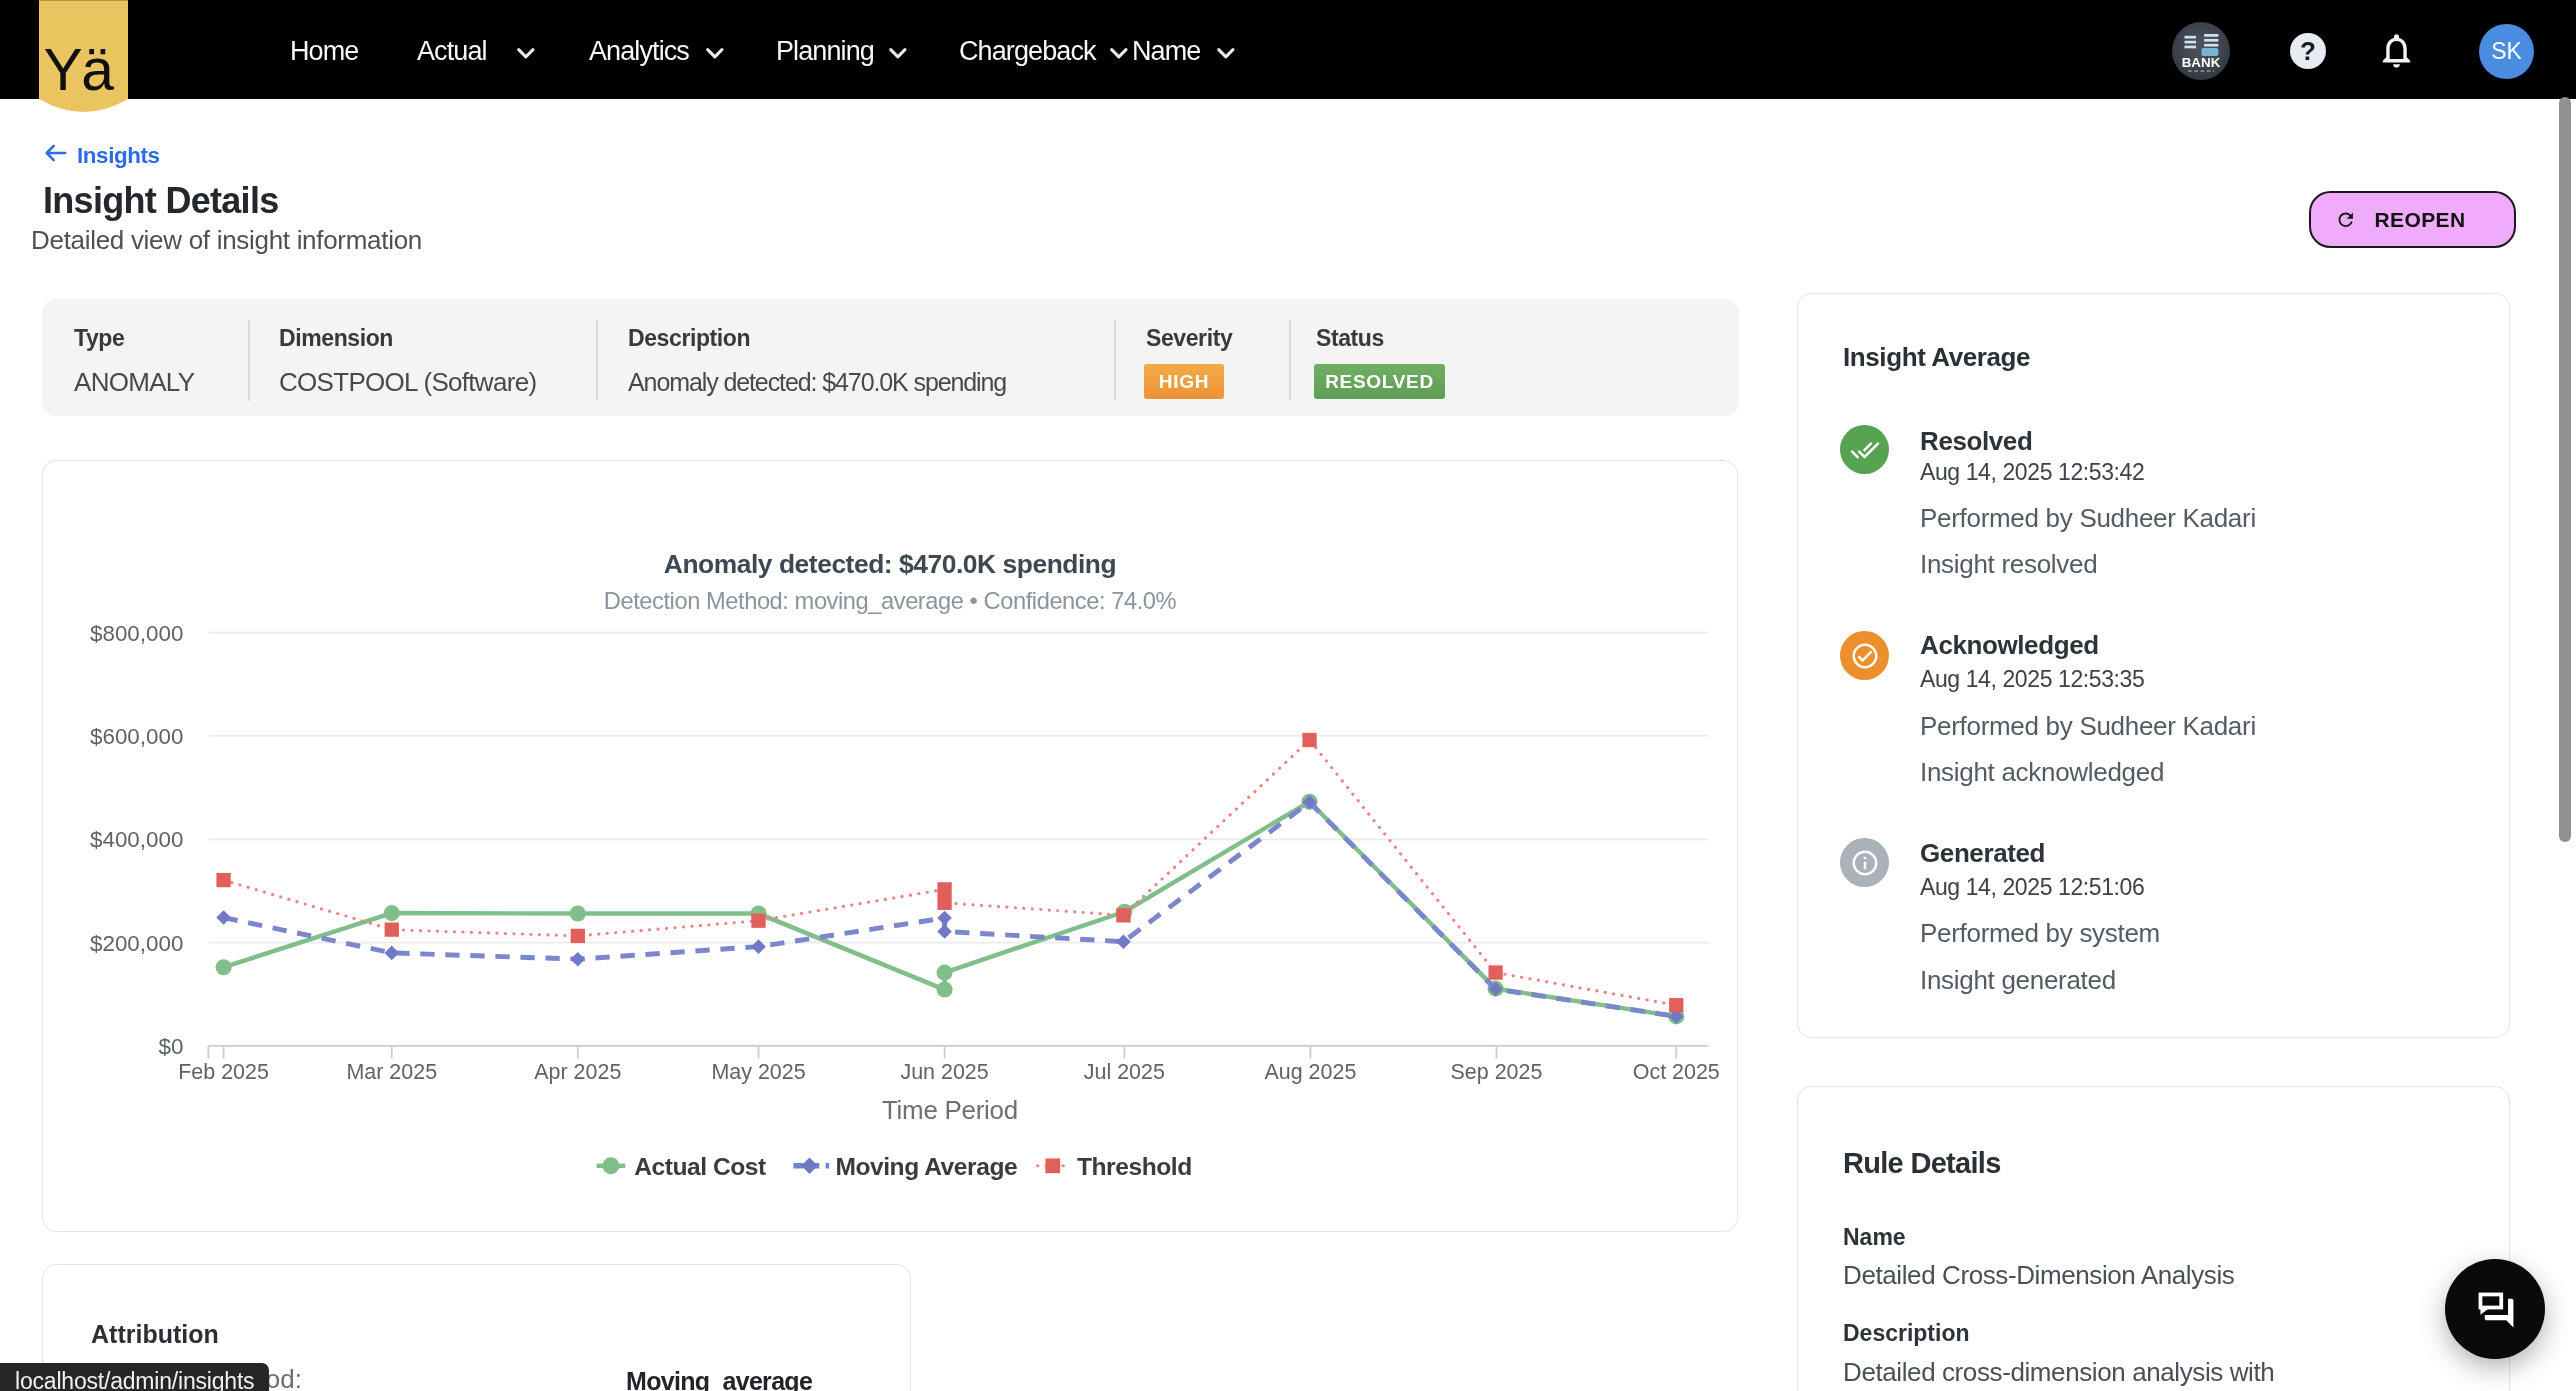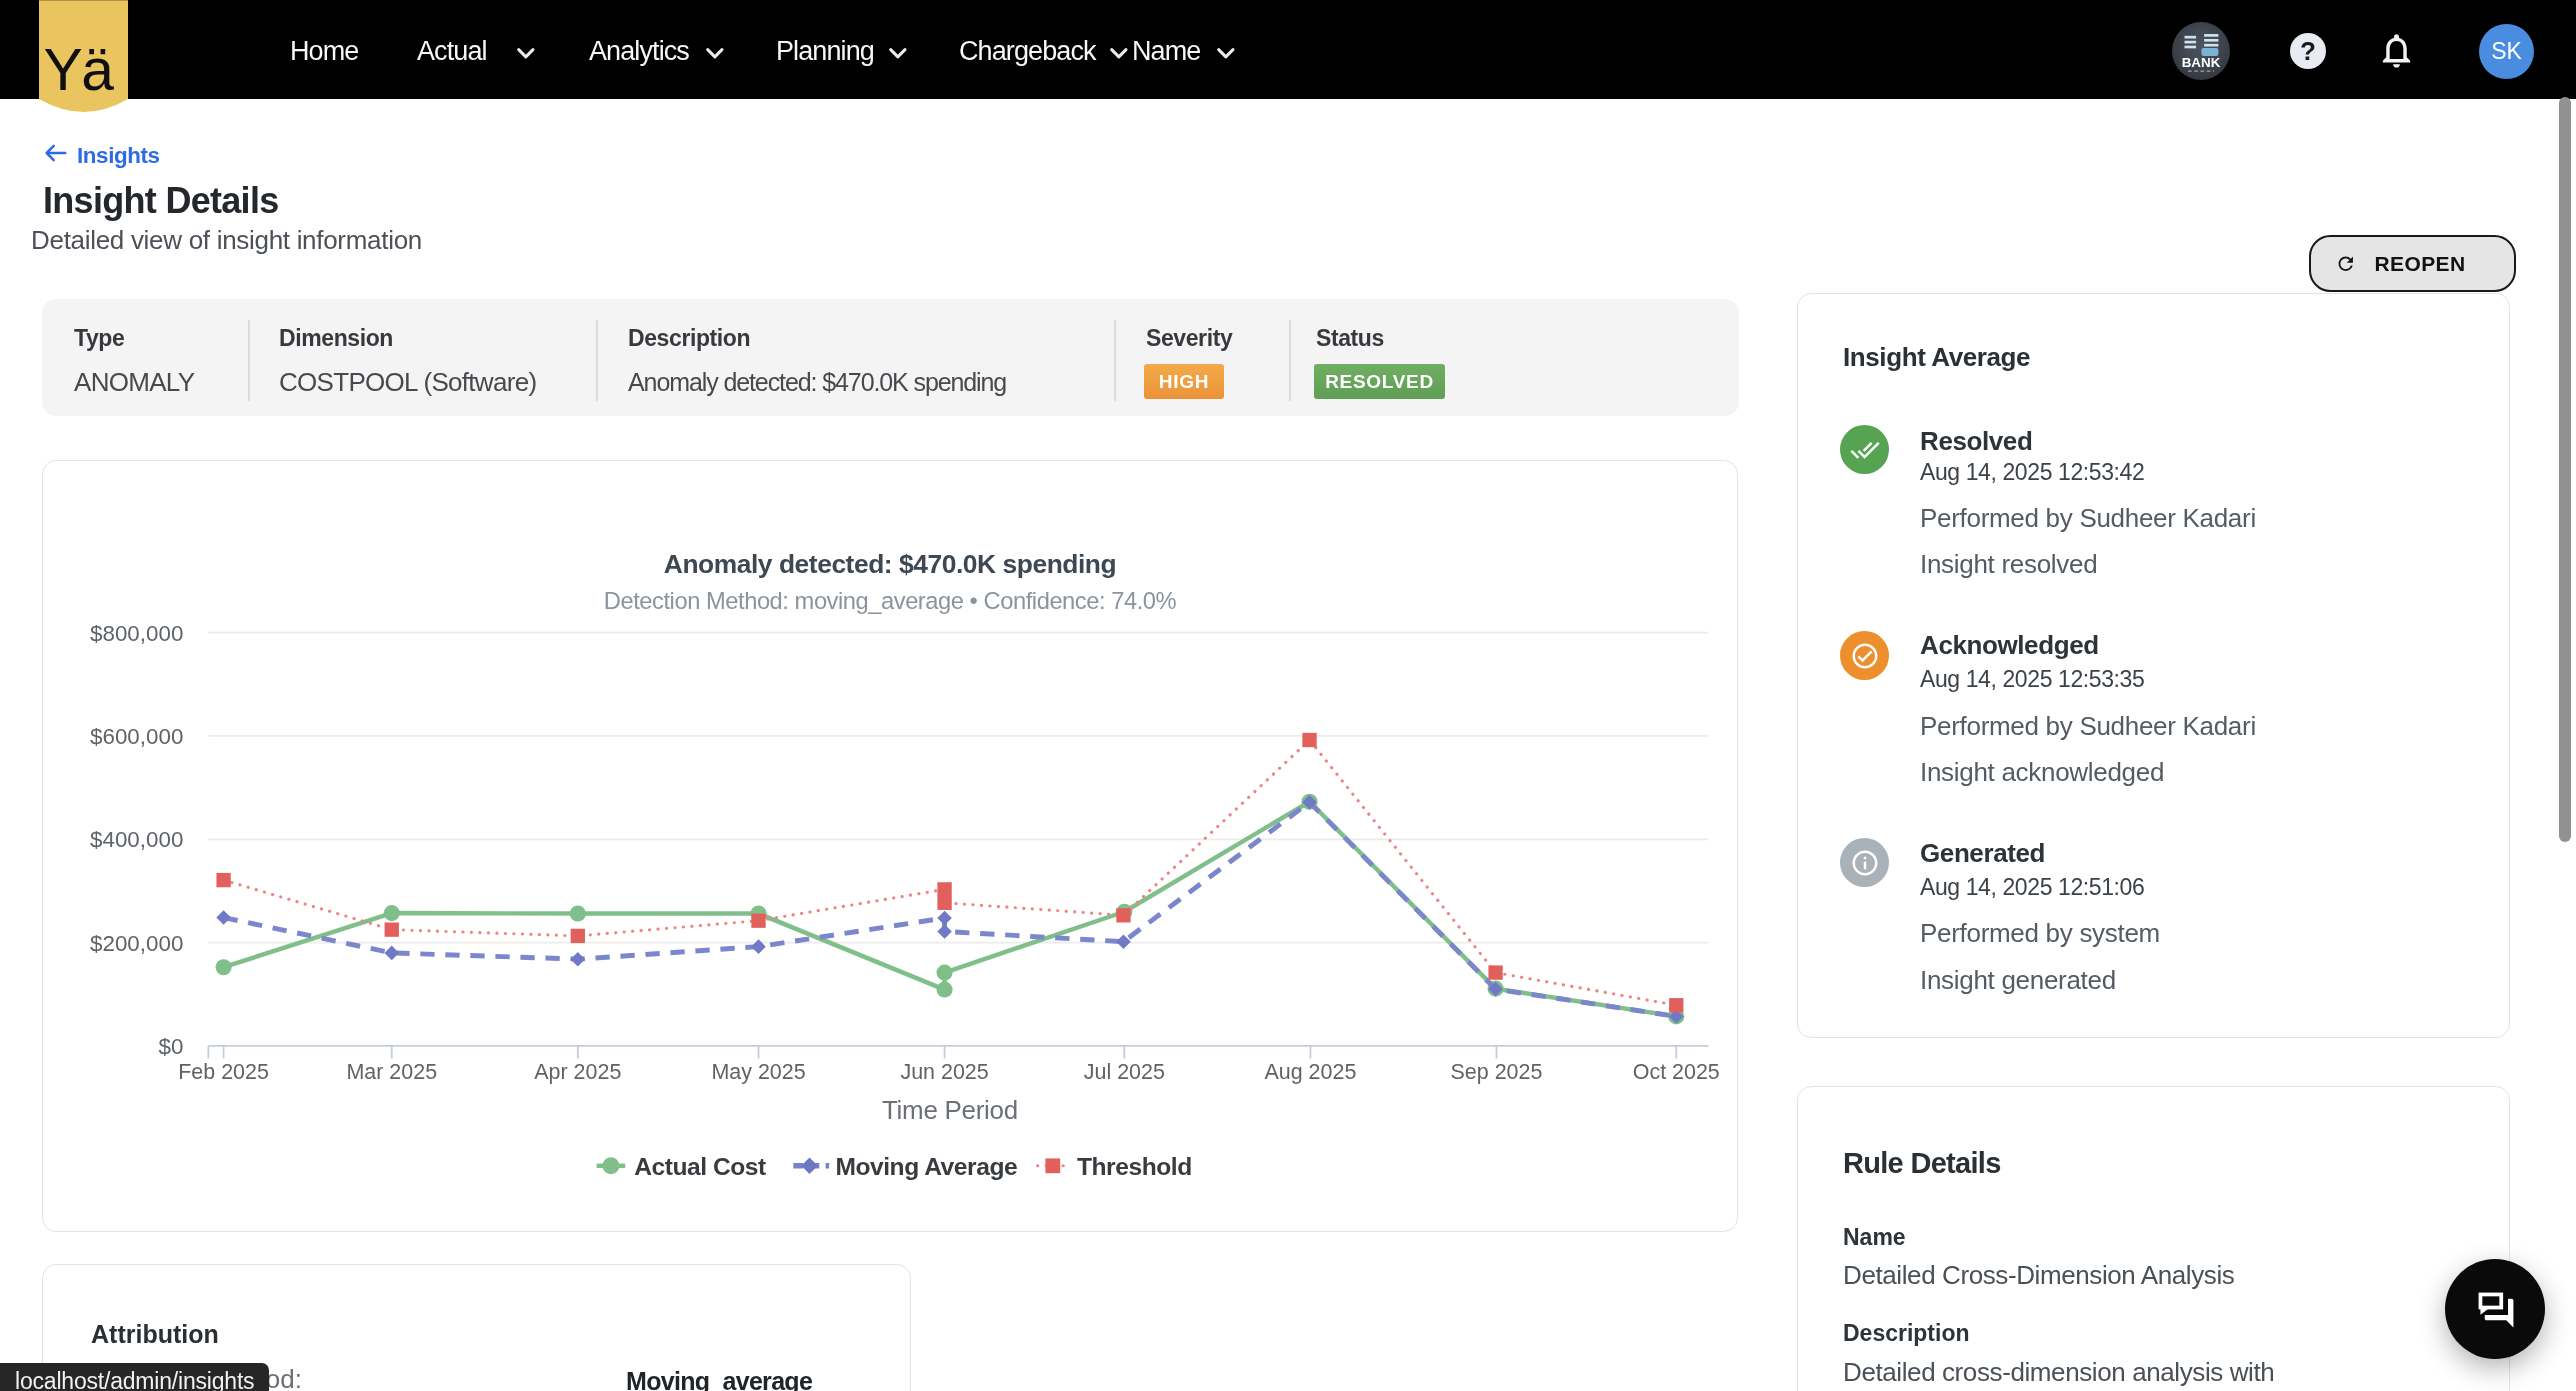--- a/index.html
+++ b/index.html
@@ -66,21 +66,21 @@
   </svg>
   <div class="abs" style="left:2479px;top:24px;width:55px;height:55px;border-radius:50%;background:#4a8de0;display:flex;align-items:center;justify-content:center;font-size:23px;color:#fff;">SK</div>
 
   <svg class="abs" style="left:44px;top:144px;" width="23" height="18" viewBox="0 0 26 20">
     <path d="M11 2 L3 10 L11 18 M3.5 10 H24" fill="none" stroke="#2e6be6" stroke-width="2.8" stroke-linecap="round" stroke-linejoin="round"></path>
   </svg>
   <div class="abs" style="left:77px;top:144px;font-size:22.4px;font-weight:600;color:#2e6be6;line-height:23px;letter-spacing:-0.4px;">Insights</div>
   <div class="abs" style="left:43px;top:182px;font-size:36px;font-weight:bold;color:#24282c;line-height:38px;letter-spacing:-0.7px;">Insight Details</div>
   <div class="abs" style="left:31px;top:225px;font-size:26px;color:#4c5158;line-height:31px;letter-spacing:-0.3px;">Detailed view of insight information</div>
 
-  <div class="abs" style="left:2309px;top:191px;width:207px;height:57px;border:2.2px solid #17191c;border-radius:21.5px;background:#e5e5e5;display:flex;align-items:center;justify-content:flex-start;padding-left:24px;margin-top:44px;">
+  <div class="abs" style="left:2309px;top:191px;width:207px;height:57px;border:2.2px solid #17191c;border-radius:21.5px;background:#f0abfc;display:flex;align-items:center;justify-content:flex-start;padding-left:24px;">
     <svg width="21.5" height="21.5" viewBox="0 0 24 24" style="margin-right:18px;">
       <path fill="#141414" d="M17.65 6.35A7.96 7.96 0 0 0 12 4c-4.42 0-7.99 3.58-7.99 8s3.57 8 7.99 8c3.73 0 6.84-2.55 7.73-6h-2.08A5.99 5.99 0 0 1 12 18c-3.31 0-6-2.69-6-6s2.69-6 6-6c1.66 0 3.14.69 4.22 1.78L13 11h7V4l-2.35 2.35z"></path>
     </svg>
     <span style="font-size:21px;font-weight:bold;color:#121212;letter-spacing:0.4px;">REOPEN</span>
   </div>
 
   <div class="abs" style="left:42px;top:299px;width:1697px;height:117px;background:#f5f4f4;border-radius:14.3px;"></div>
   <div class="abs slabel" style="left:74px;">Type</div>
   <div class="abs svalue" style="left:74px;">ANOMALY</div>
   <div class="abs slabel" style="left:279px;">Dimension</div>

